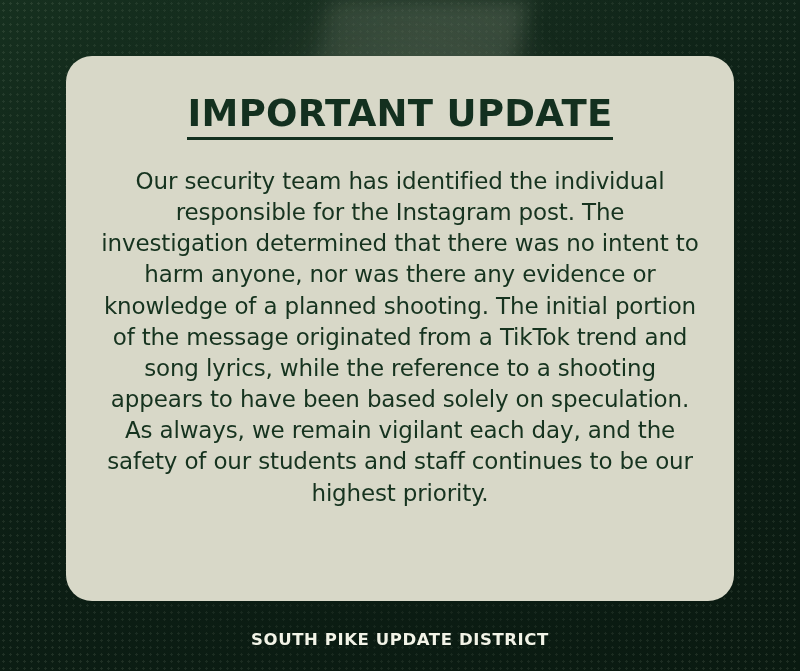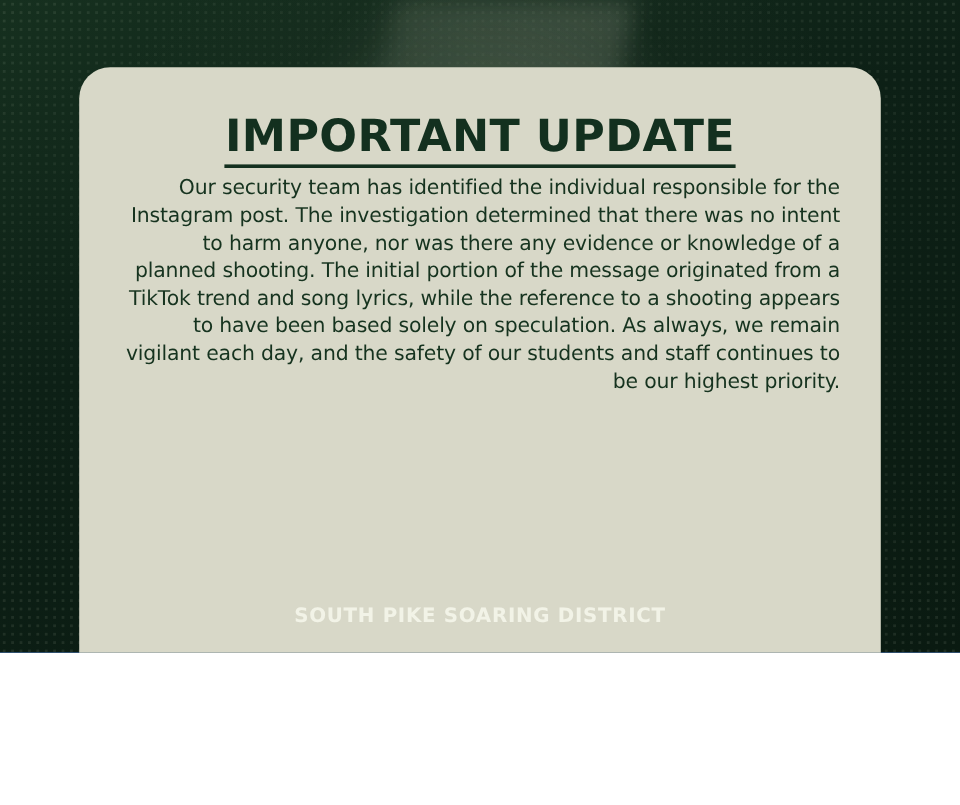--- a/index.html
+++ b/index.html
@@ -9,21 +9,21 @@
   body {
     width: 800px;
     height: 671px;
     overflow: hidden;
     font-family: "DejaVu Sans", sans-serif;
     background: #10insert;
   }
   .poster {
     position: relative;
     width: 800px;
-    height: 544px;
+    height: 671px;
     background: #3b82f6;
     overflow: hidden;
   }
   
   .bg-base {
     position: absolute;
     inset: 0;
     background:
       radial-gradient(ellipse 60% 70% at 50% 35%, rgba(120,135,110,0.30) 0%, rgba(60,75,58,0.10) 45%, rgba(10,30,20,0.0) 72%),
       linear-gradient(160deg, #16301f 0%, #0d2016 40%, #0a1a11 100%);
@@ -80,26 +80,27 @@
   }
   .title-wrap {
     text-align: center;
   }
   .title-underline {
     display: inline-block;
     border-bottom: 3px solid #13301f;
     padding-bottom: 2px;
   }
   .card-body {
-    font-size: 17px;
+    margin-top: 20px;
+    font-size: 23px;
     line-height: 1.355;
     color: #16331f;
     font-family: "DejaVu Sans", sans-serif;
     letter-spacing: -0.15px;
-    text-align: right;
+    text-align: center;
   }
 
   .footer {
     position: absolute;
     left: 0;
     right: 0;
     bottom: 22px;
     text-align: center;
     color: #f2f3e7;
     font-size: 16.5px;
@@ -127,16 +128,16 @@
 
   <div class="card">
     <div class="title-wrap">
       <span class="card-title title-underline">IMPORTANT UPDATE</span>
     </div>
     <div class="card-body">Our security team has identified the individual responsible for the Instagram post. The investigation determined that there was no intent to harm anyone, nor was there any evidence or knowledge of a planned shooting. The initial portion of the message originated from a TikTok trend and song lyrics, while the reference to a shooting appears to have been based solely on speculation. As always, we remain vigilant each day, and the safety of our students and staff continues to be our highest priority.</div>
   </div>
 
   <div class="footer">
     <span class="footer-inner">
-      <span>SOUTH PIKE SOARING DISTRICT</span>
+      <span>SOUTH PIKE UPDATE DISTRICT</span>
     </span>
   </div>
 </div>
 
 </body></html>

